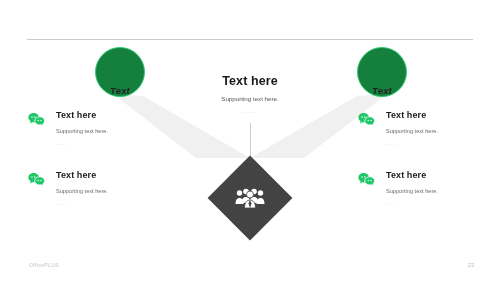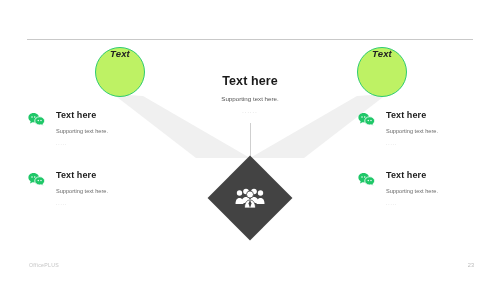--- a/index.html
+++ b/index.html
@@ -30,22 +30,22 @@
     width:500px;height:281px;
     pointer-events:none;
   }
 
   
   .circle{
     position:absolute;
     width:48px;height:48px;
     border:1.6px solid #2ecc71;
     border-radius:50%;
-    background:#bef264;
-    display:flex;align-items:flex-start;justify-content:center;
+    background:#15803d;
+    display:flex;align-items:flex-end;justify-content:center;
   }
   .circle span{
     font-size:9.5px;
     font-weight:bold;
     font-style:italic;
     color:#222222;
     letter-spacing:.2px;
   }
   #circle-left{ left:95px; top:47px; }
   #circle-right{ left:357px; top:47px; }

